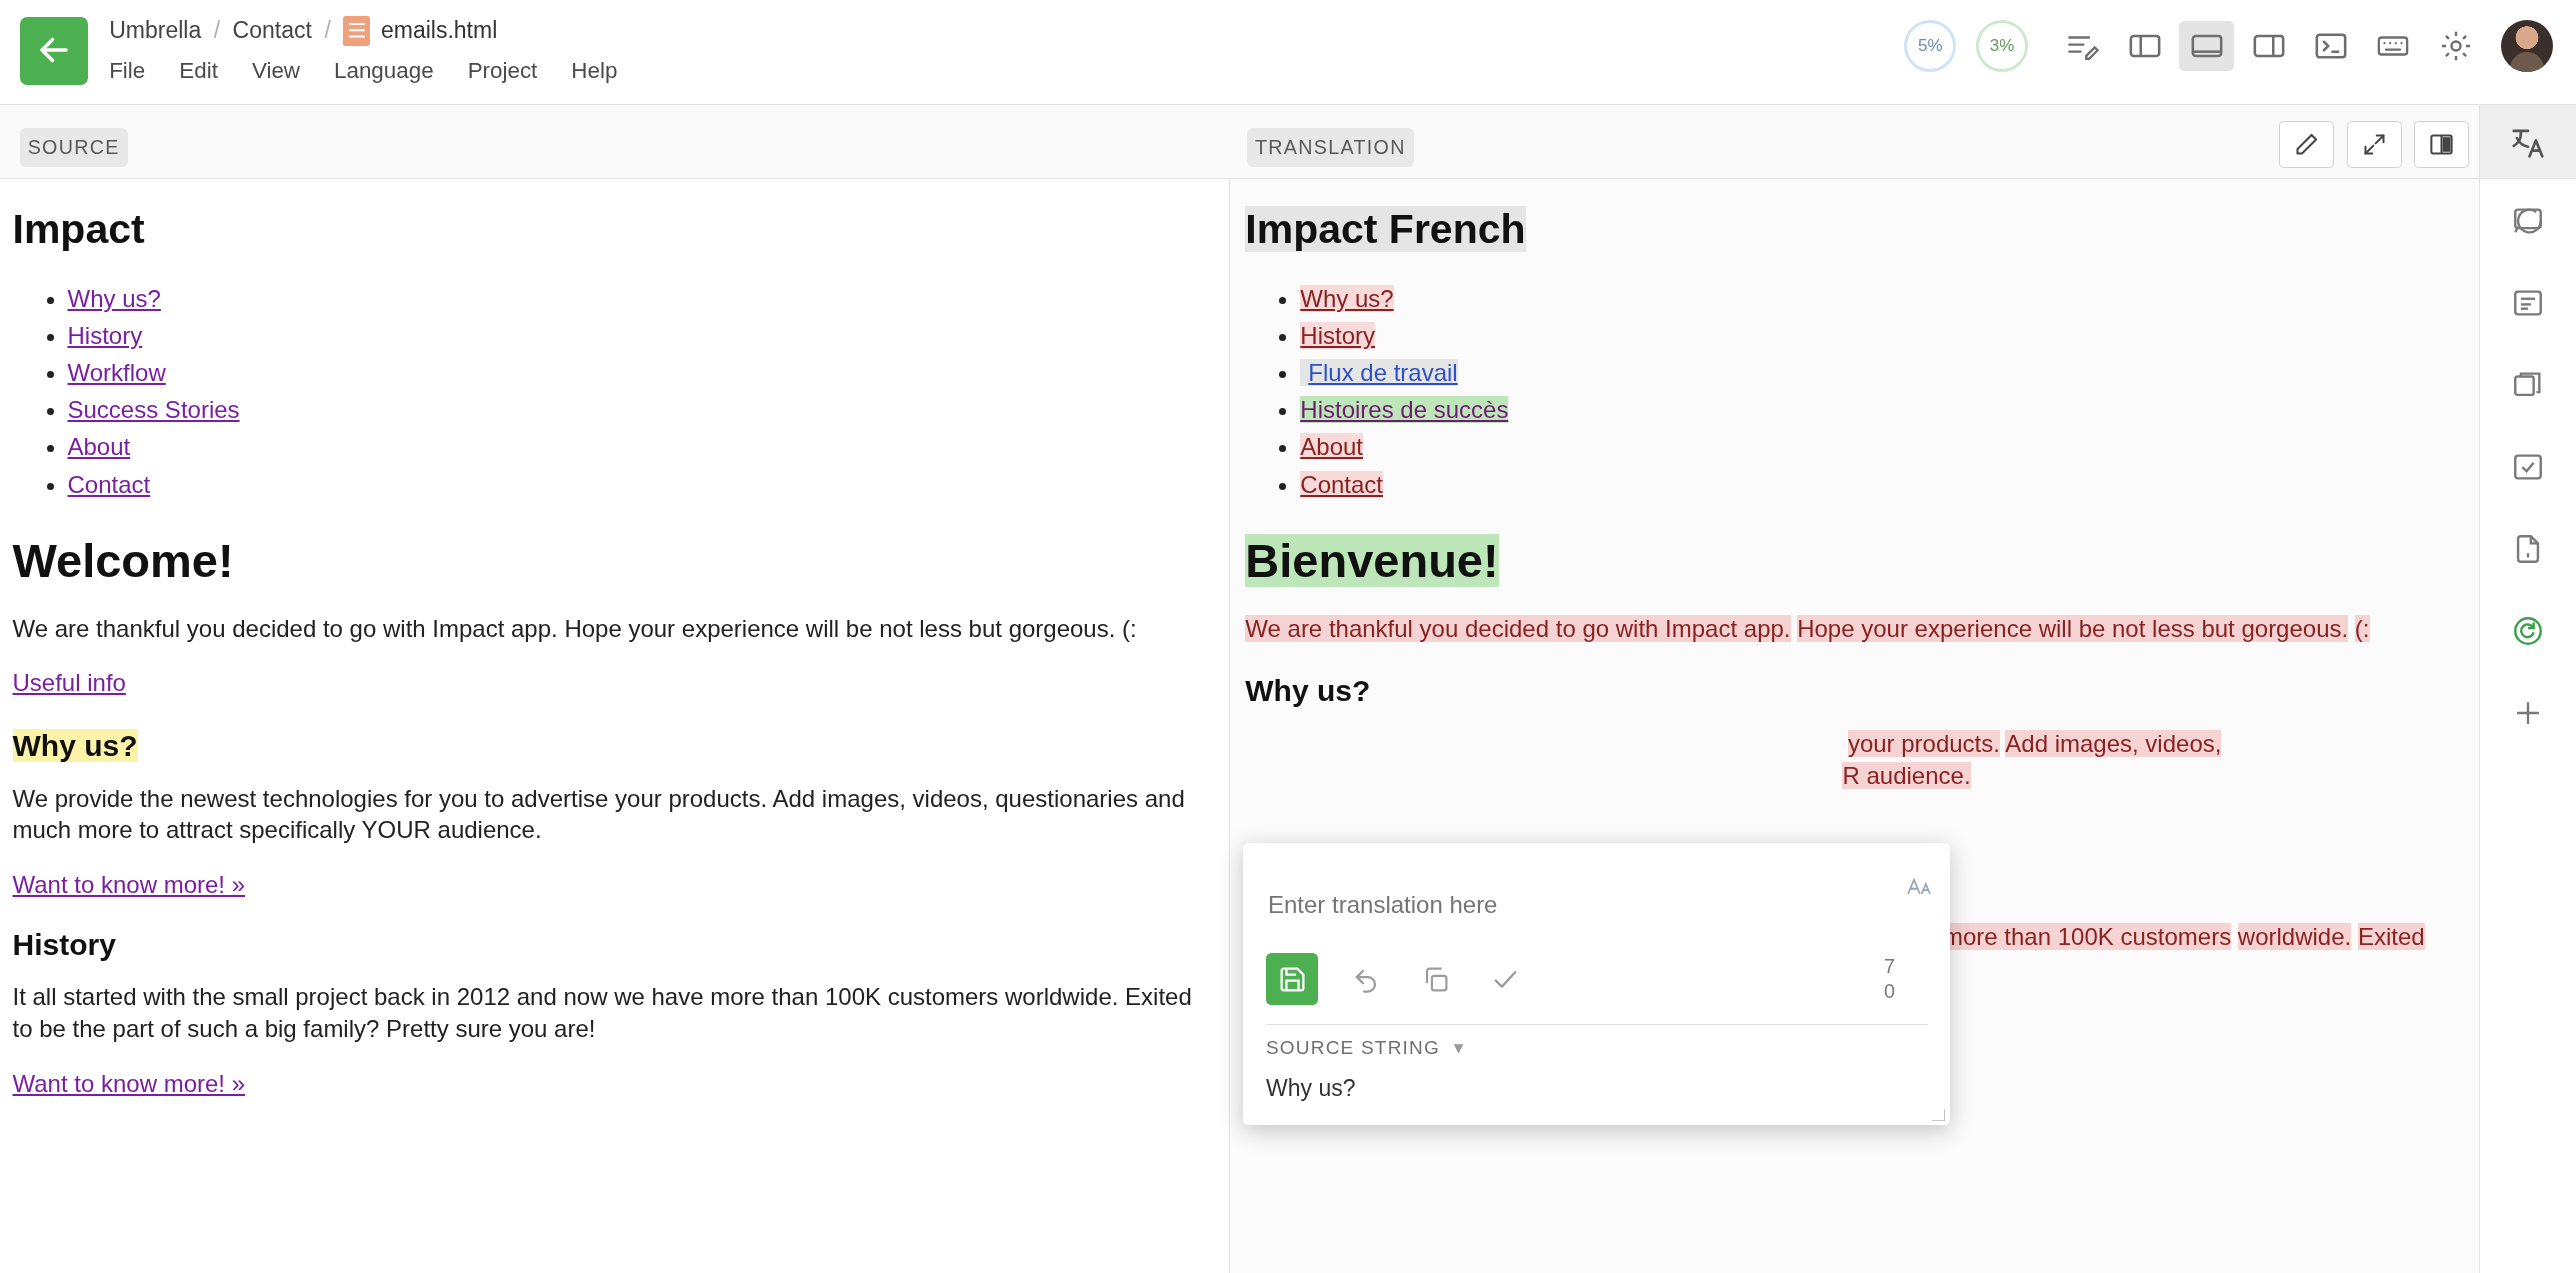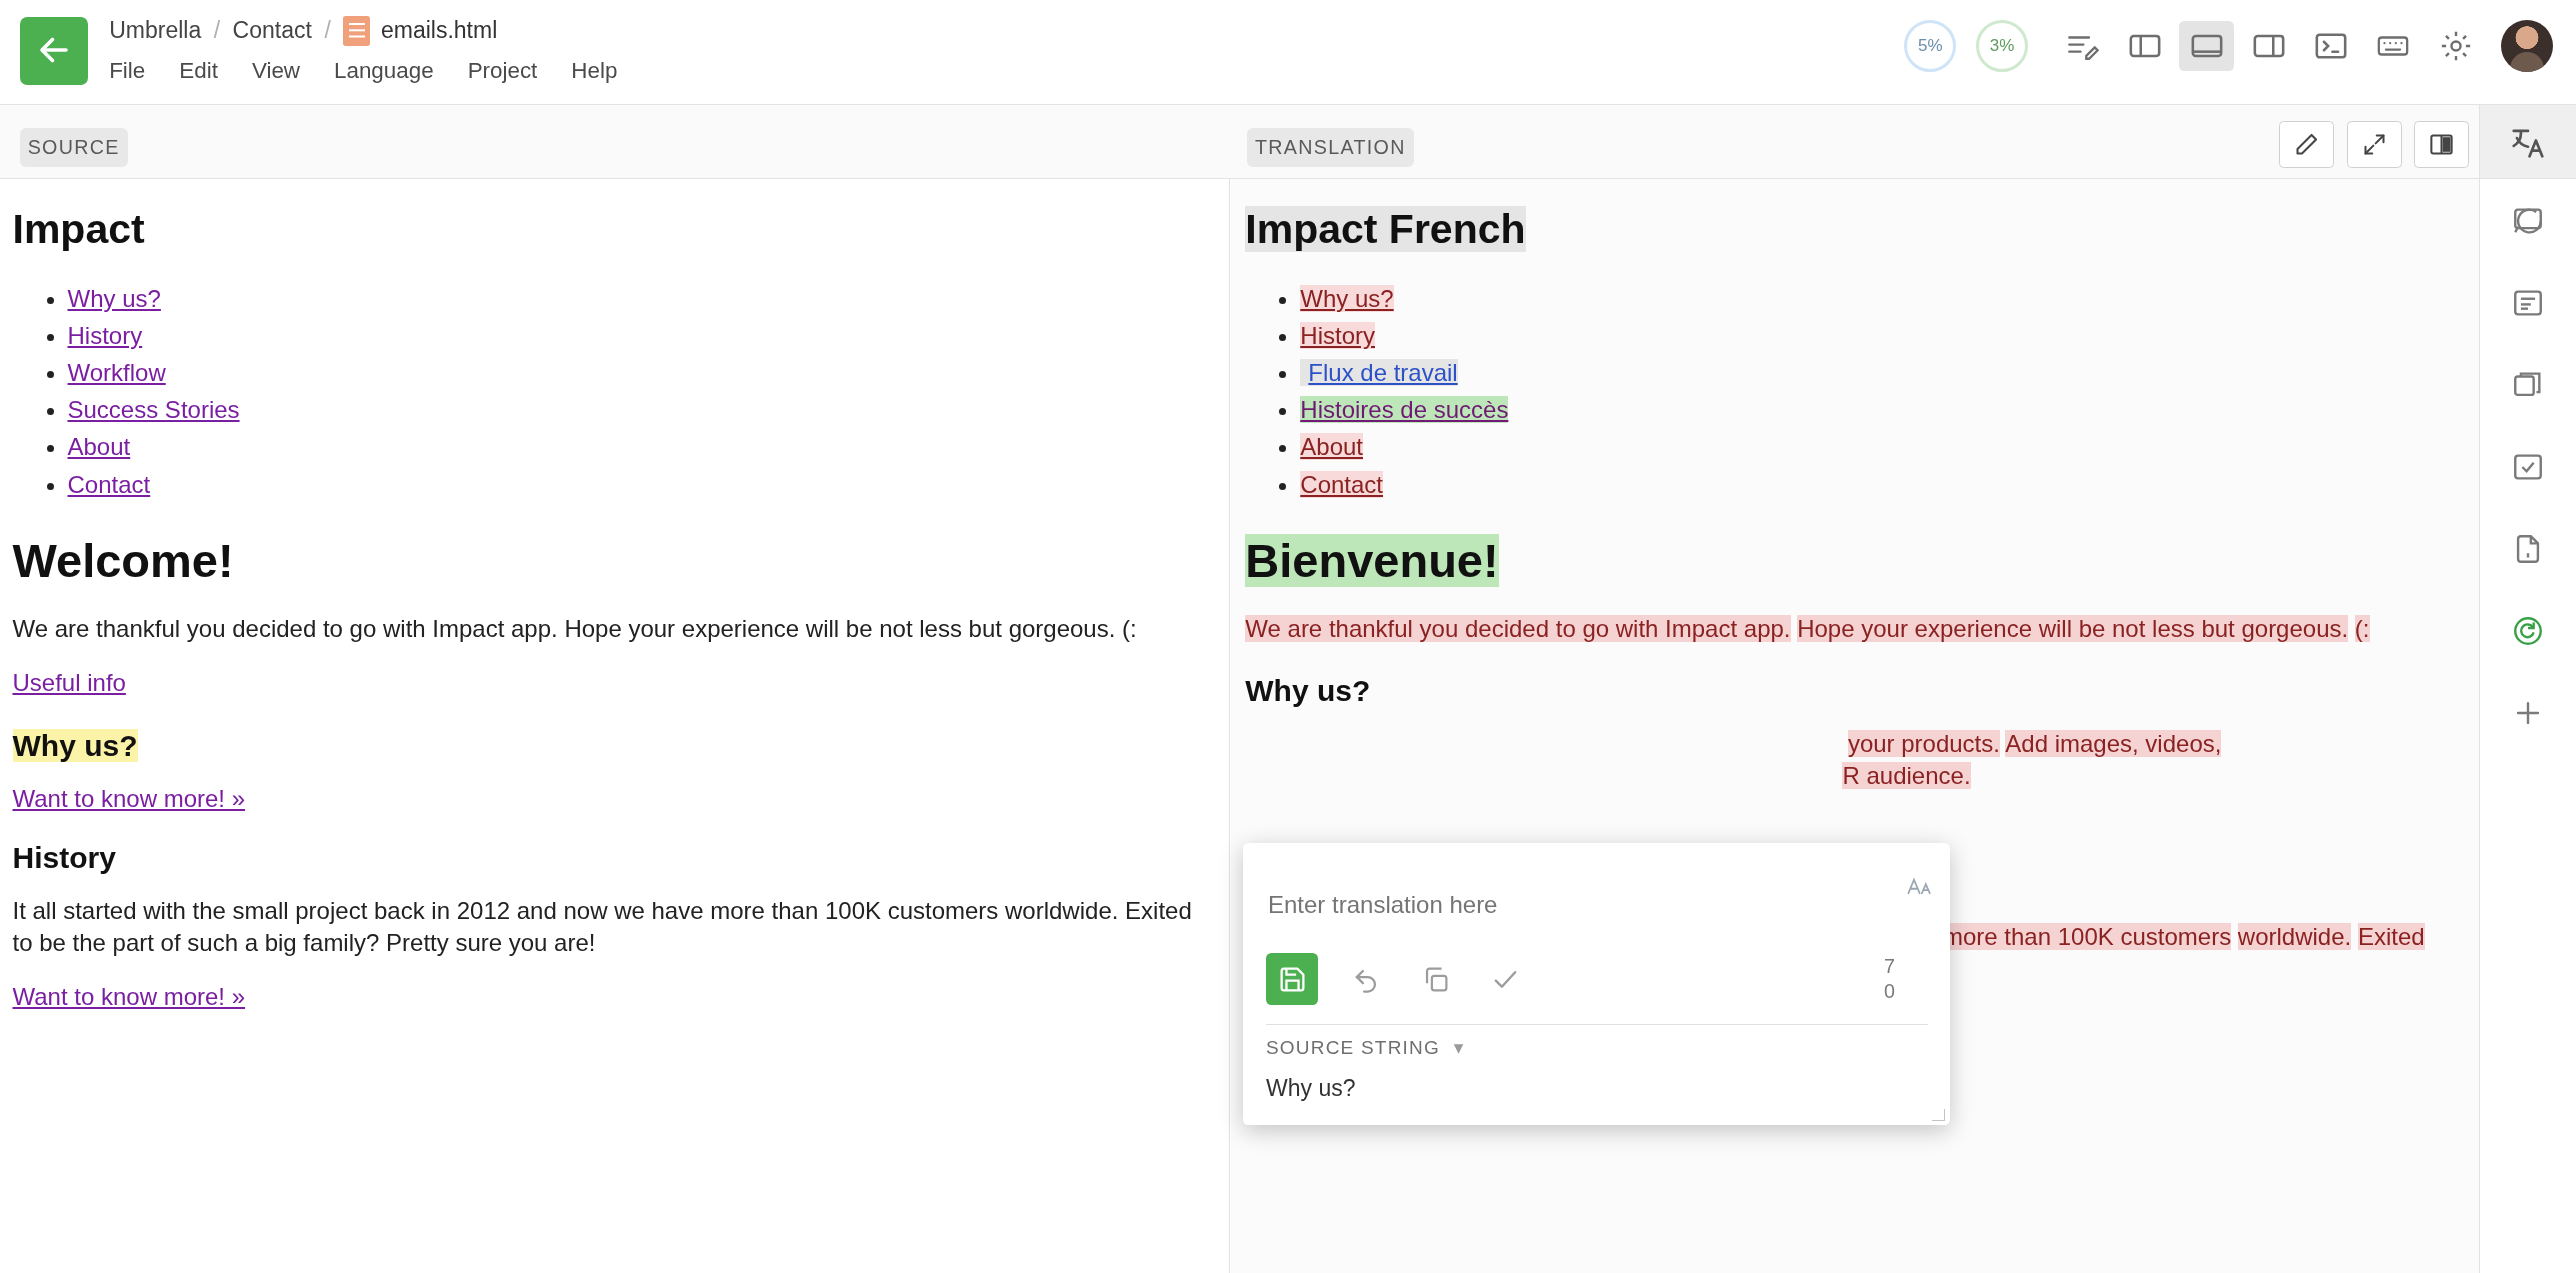--- a/index.html
+++ b/index.html
@@ -335,20 +335,21 @@
       <li><a class="doc">History</a></li>
       <li><a class="doc">Workflow</a></li>
       <li><a class="doc">Success Stories</a></li>
       <li><a class="doc">About</a></li>
       <li><a class="doc">Contact</a></li>
     </ul>
     <h1 class="doc" style="font-size:47px;margin:30px 0 25px 0">Welcome!</h1>
     <p class="doc">We are thankful you decided to go with Impact app. Hope your experience will be not less but gorgeous. (:</p>
     <p class="doc"><a class="doc">Useful info</a></p>
     <h2 class="doc" style="margin-top:30px"><span class="hl-yellow">Why us?</span></h2>
+    <p class="doc">We provide the newest technologies for you to advertise your products. Add images, videos, questionaries and much more to attract specifically YOUR audience.</p>
     <p class="doc"><a class="doc">Want to know more! »</a></p>
     <h2 class="doc">History</h2>
     <p class="doc">It all started with the small project back in 2012 and now we have more than 100K customers worldwide. Exited to be the part of such a big family? Pretty sure you are!</p>
     <p class="doc"><a class="doc">Want to know more! »</a></p>
   </div>
 
   <div class="pane-target">
     <h1 class="doc"><span class="hl-blue">Impact French</span></h1>
     <ul class="doc">
       <li><a class="docred hl-pinkish">Why us?</a></li>

